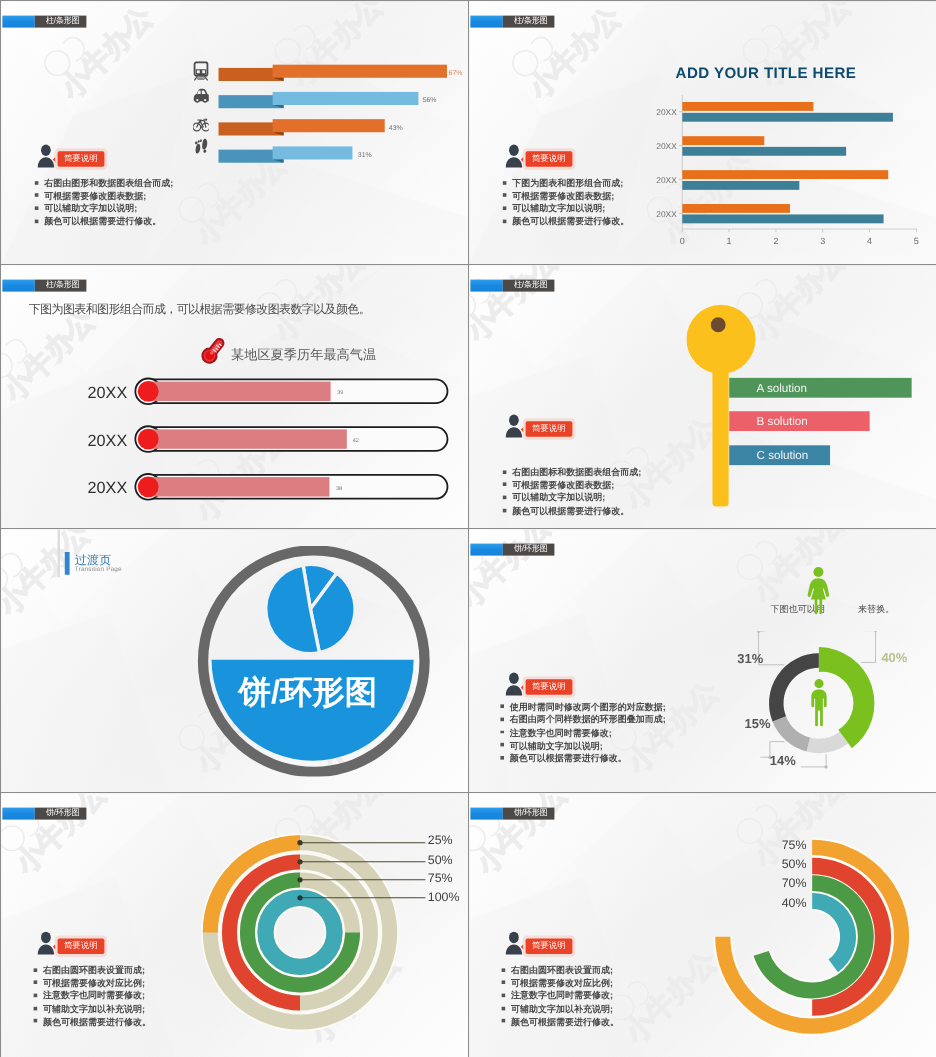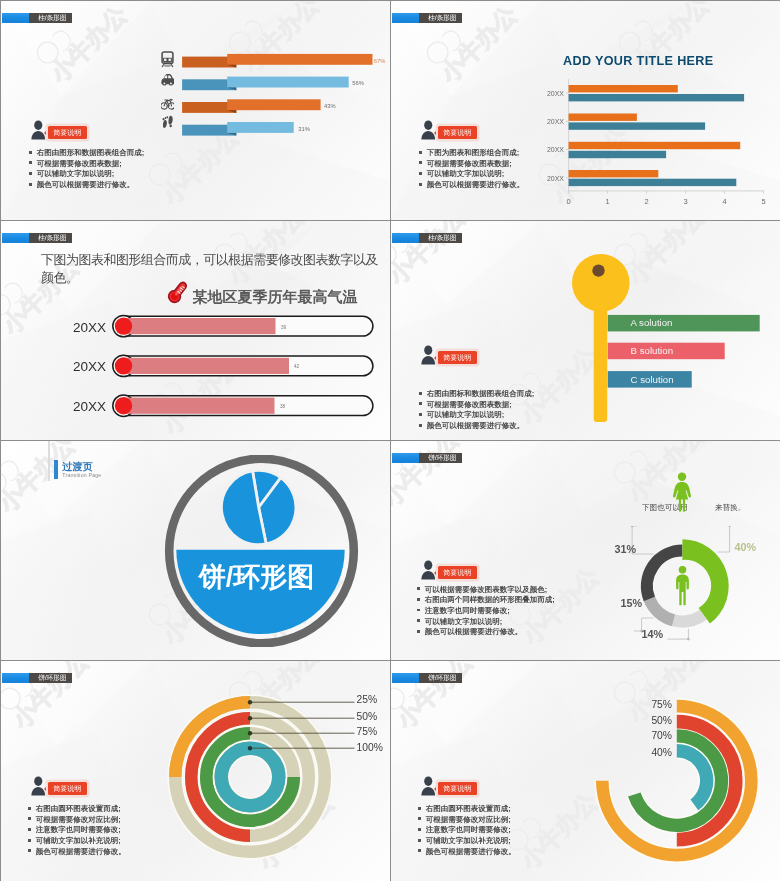--- a/index.html
+++ b/index.html
@@ -253,32 +253,32 @@
           <use href="#wmark" x="215" y="10"></use>
         </g>
       <g transform="rotate(-45 175 180)">
           <use href="#wmark" x="150" y="160"></use>
         </g>
     </svg>
     <div class="tbadge">
       <div class="blue"></div>
       <div class="dark">柱/条形图</div>
     </div>
-    <div style="position:absolute;left:40px;top:29.8px;font-size:13px;color:#4a4a4a;letter-spacing:-0.52px">下图为图表和图形组合而成，可以根据需要修改图表数字以及颜色。</div>
+    <div style="position:absolute;left:23px;top:29.8px;font-size:10px;color:#4a4a4a;letter-spacing:-0.52px">下图为图表和图形组合而成，可以根据需要修改图表数字以及颜色。</div>
     <svg style="position:absolute;left:164px;top:57.5px;width:26px;height:26px" viewBox="0 0 23 23">
       <g transform="rotate(38 11.5 11.5)">
         <path d="M11.5 1.6 a3.0 3.0 0 0 1 3.0 3.0 v7.6 a5.2 5.2 0 1 1 -6.0 0 v-7.6 a3.0 3.0 0 0 1 3.0 -3.0z" fill="#ef3232" stroke="#9e1420" stroke-width="1.5"></path>
         <circle cx="11.5" cy="16.2" r="3.3" fill="#e01111"></circle>
         <rect x="10.4" y="5.4" width="2.2" height="9.8" rx="1.1" fill="#f25c5c"></rect>
         <g stroke="#fff" stroke-width=".85" stroke-linecap="round" opacity=".95">
           <path d="M13.7 5.2 h-1.8 M13.7 7.2 h-2.7 M13.7 9.2 h-1.8 M13.7 11.2 h-2.7"></path>
         </g>
       </g>
     </svg>
-    <div style="position:absolute;left:191.5px;top:66.5px;font-size:15px;font-weight:bold;color:#5a5a5a;letter-spacing:0">某地区夏季历年最高气温</div>
+    <div style="position:absolute;left:191.5px;top:66.5px;font-size:11px;font-weight:normal;color:#5a5a5a;letter-spacing:0">某地区夏季历年最高气温</div>
     <svg style="position:absolute;left:60px;top:81.5px;width:329px;height:130px" viewBox="0 0 329 130">
       <g>
         <text x="12" y="28.5" font-size="13.5" fill="#2e2e2e">20XX</text>
         <path d="M65.5 13.2 h236.5 a9.9 9.9 0 0 1 0 19.8 h-236.5 z" fill="#fbfbfb" stroke="#1c1c1c" stroke-width="1.5"></path>
         <circle cx="62.5" cy="23.1" r="10.7" fill="#fbfbfb" stroke="#1c1c1c" stroke-width="1.5"></circle>
         <rect x="62.5" y="15" width="152" height="16.2" fill="#dc7d81"></rect>
         <circle cx="62.5" cy="23.1" r="8.7" fill="#ee1c1c"></circle>
         <text x="220" y="25.5" font-size="4.6" fill="#777">39</text>
       </g>
       <g transform="translate(0,39.8)">
@@ -386,21 +386,21 @@
         </g>
       <g transform="rotate(-45 280 170)">
           <use href="#wmark" x="255" y="150"></use>
         </g>
       <g transform="rotate(-45 175 170)">
           <use href="#wmark" x="150" y="150"></use>
         </g>
     </svg>
     <div style="position:absolute;left:47.3px;top:0px;width:1.5px;height:40px;background:#dcdcdc"></div>
     <div style="position:absolute;left:52.8px;top:18.8px;width:4.7px;height:19.5px;background:#2e87d0"></div>
-    <div style="position:absolute;left:61.3px;top:18.5px;font-size:10px;font-weight:bold;color:#2e77b8;letter-spacing:.2px">过渡页</div>
+    <div style="position:absolute;left:61.3px;top:18.5px;font-size:10px;font-weight:normal;color:#2e77b8;letter-spacing:.2px">过渡页</div>
     <div style="position:absolute;left:61.3px;top:31.2px;font-size:5.3px;color:#8a8a8a;letter-spacing:.15px">Transition Page</div>
     <svg style="position:absolute;left:162px;top:14px;width:197px;height:192px" viewBox="0 0 197 192">
       <circle cx="98.5" cy="96" r="92.3" fill="none" stroke="#686868" stroke-width="8.6"></circle>
       <g fill="#1a93dd" stroke="#f1f1f1" stroke-width="2.8" stroke-linejoin="round">
         <path d="M95.70 52.50 L89.56 15.81 A37.2 37.2 0 0 1 117.78 22.56 Z"></path>
         <path d="M95.70 52.50 L117.78 22.56 A37.2 37.2 0 0 1 103.18 88.94 Z"></path>
         <path d="M95.70 52.50 L103.18 88.94 A37.2 37.2 0 1 1 89.56 15.81 Z"></path>
       </g>
       <path d="M13.3 94.8 A84.2 84.2 0 0 0 181.7 94.8 Z" fill="#1a93dd"></path>
       <text x="93.5" y="131" text-anchor="middle" font-size="27" font-weight="bold" fill="#fff">饼/环形图</text>
@@ -471,21 +471,21 @@
       <text x="64.1" y="111.8" font-size="10.8" font-weight="bold" fill="#565656" text-anchor="end">14%</text>
     </svg>
     <div class="pblock" style="left:30.3px;top:119px">
       <svg class="person" viewBox="0 0 29 39">
           <ellipse cx="14.5" cy="10.4" rx="8.1" ry="9.6" fill="#38404c"></ellipse>
           <path d="M0.8 39 c0-9.6 5.6-17 13.7-17 s13.7 7.4 13.7 17z" fill="#38404c"></path>
         </svg>
       <div class="sbadge">简要说明</div>
     </div>
     <div class="bul" style="left:25.9px;top:143.5px">
-      <div><span class="sq"></span><span>可以根据需要修改图表数字以及颜色;</span></div>
+      <div><span class="sq"></span><span>使用时需同时修改两个图形的对应数据;</span></div>
       <div><span class="sq"></span><span>右图由两个同样数据的环形图叠加而成;</span></div>
       <div><span class="sq"></span><span>注意数字也同时需要修改;</span></div>
       <div><span class="sq"></span><span>可以辅助文字加以说明;</span></div>
       <div><span class="sq"></span><span>颜色可以根据需要进行修改。</span></div>
     </div>
   </div>
   <div class="slide">
     <div class="bg"></div>
     <svg class="poly" viewBox="0 0 389 220">
       <polygon points="0,0 150,0 55,85" fill="#fff" opacity=".5"></polygon>

